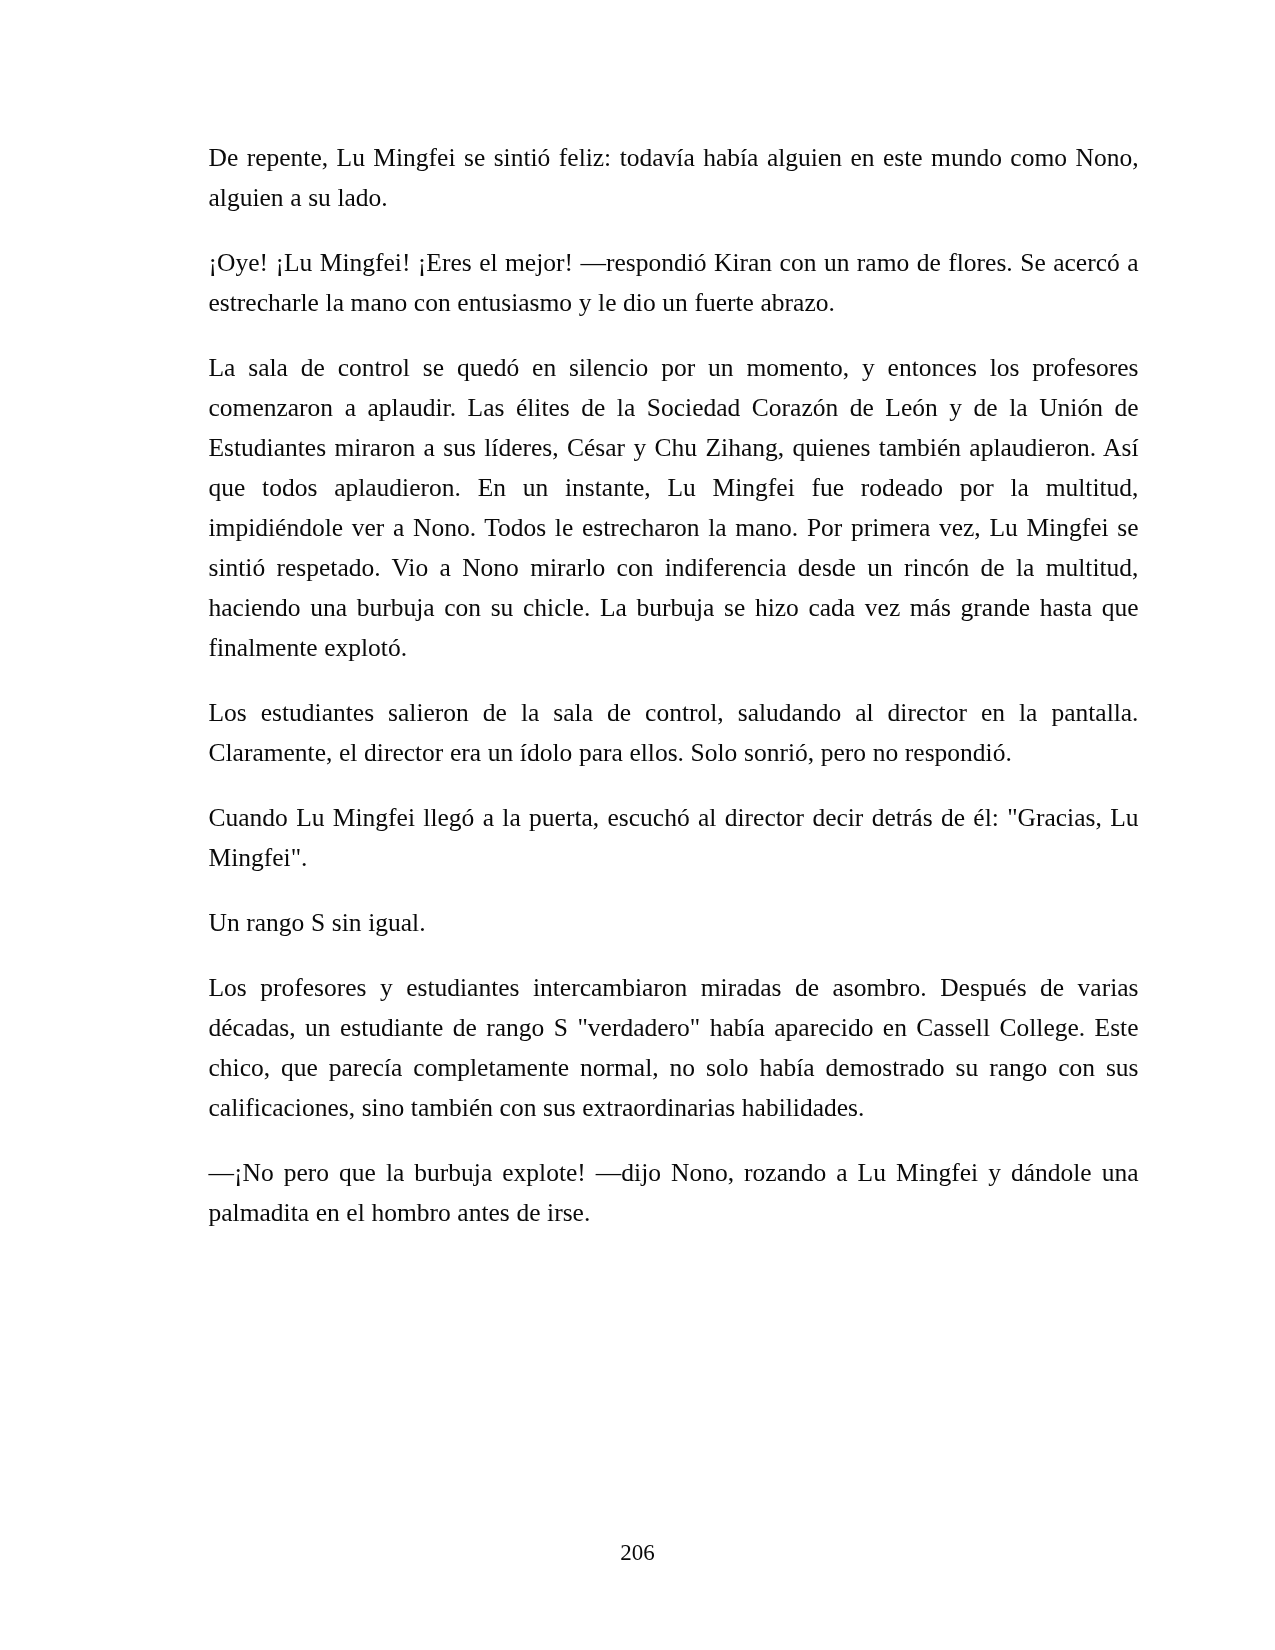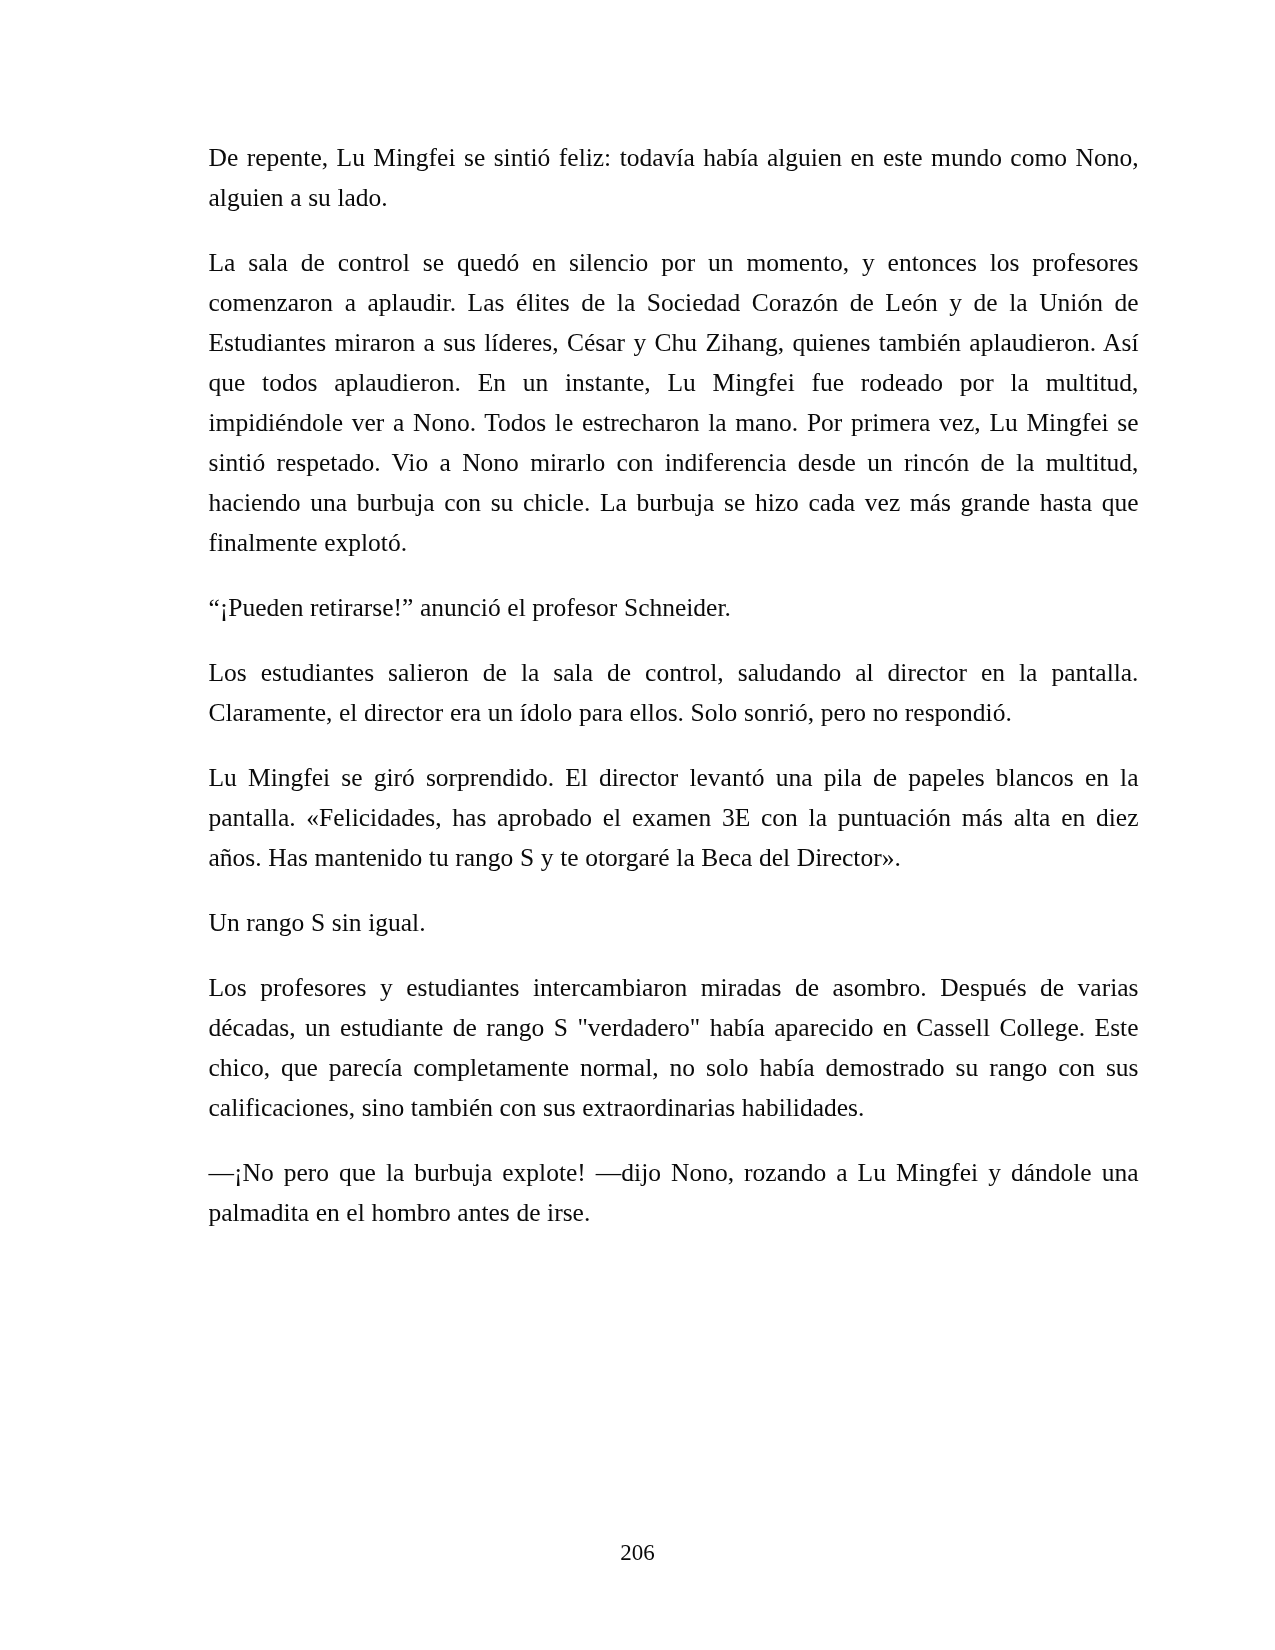--- a/index.html
+++ b/index.html
@@ -50,24 +50,24 @@
     color: #0a0a0a;
   }
 </style>
 </head>
 <body>
 
 <div class="page">
 
   <div class="content">
     <p class="para">De repente, Lu Mingfei se sintió feliz: todavía había alguien en este mundo como Nono, alguien a su lado.</p>
+    <p class="para">¡Oye! ¡Lu Mingfei! ¡Eres el mejor! —respondió Kiran con un ramo de flores. Se acercó a estrecharle la mano con entusiasmo y le dio un fuerte abrazo.</p>
     <p class="para">La sala de control se quedó en silencio por un momento, y entonces los profesores comenzaron a aplaudir. Las élites de la Sociedad Corazón de León y de la Unión de Estudiantes miraron a sus líderes, César y Chu Zihang, quienes también aplaudieron. Así que todos aplaudieron. En un instante, Lu Mingfei fue rodeado por la multitud, impidiéndole ver a Nono. Todos le estrecharon la mano. Por primera vez, Lu Mingfei se sintió respetado. Vio a Nono mirarlo con indiferencia desde un rincón de la multitud, haciendo una burbuja con su chicle. La burbuja se hizo cada vez más grande hasta que finalmente explotó.</p>
-    <p class="para">“¡Pueden retirarse!” anunció el profesor Schneider.</p>
     <p class="para">Los estudiantes salieron de la sala de control, saludando al director en la pantalla. Claramente, el director era un ídolo para ellos. Solo sonrió, pero no respondió.</p>
-    <p class="para">Lu Mingfei se giró sorprendido. El director levantó una pila de papeles blancos en la pantalla. «Felicidades, has aprobado el examen 3E con la puntuación más alta en diez años. Has mantenido tu rango S y te otorgaré la Beca del Director».</p>
+    <p class="para">Cuando Lu Mingfei llegó a la puerta, escuchó al director decir detrás de él: "Gracias, Lu Mingfei".</p>
     <p class="para">Un rango S sin igual.</p>
     <p class="para">Los profesores y estudiantes intercambiaron miradas de asombro. Después de varias décadas, un estudiante de rango S "verdadero" había aparecido en Cassell College. Este chico, que parecía completamente normal, no solo había demostrado su rango con sus calificaciones, sino también con sus extraordinarias habilidades.</p>
     <p class="para">—¡No pero que la burbuja explote! —dijo Nono, rozando a Lu Mingfei y dándole una palmadita en el hombro antes de irse.</p>
   </div>
 
   <div class="page-number">206</div>
 
 </div>
 
 </body></html>

